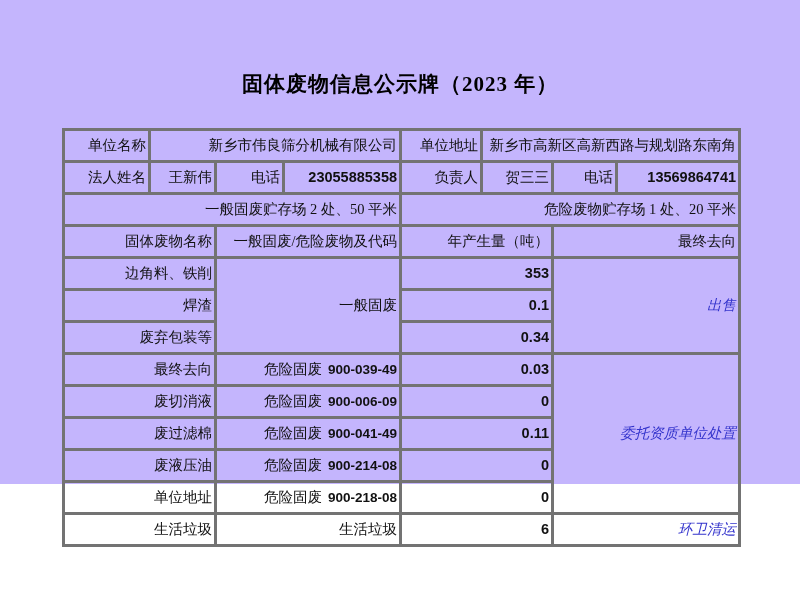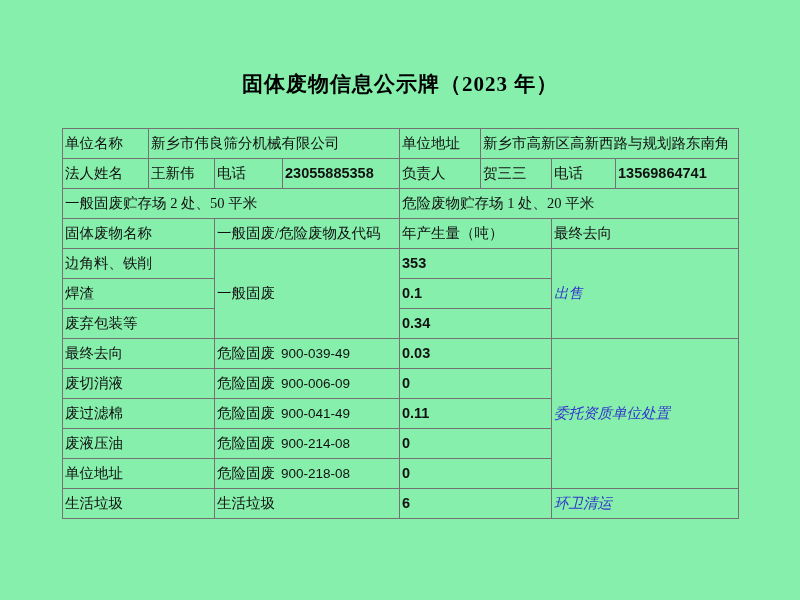--- a/index.html
+++ b/index.html
@@ -8,22 +8,22 @@
     width: 800px;
     height: 600px;
     background: #ffffff;
     overflow: hidden;
     font-family: "Liberation Serif", "DejaVu Serif", serif;
     color: #111111;
   }
   .page {
     position: relative;
     width: 800px;
-    height: 600px;
-    background: #86efac;
+    height: 484px;
+    background: #c4b5fd;
   }
   .doc-title {
     position: absolute;
     top: 70px;
     left: 0;
     width: 800px;
     text-align: center;
     font-size: 21px;
     font-weight: 700;
     letter-spacing: 1px;
@@ -31,38 +31,38 @@
   }
   table.info-table {
     position: absolute;
     top: 128px;
     left: 62px;
     width: 676px;
     border-collapse: collapse;
     table-layout: fixed;
   }
   table.info-table td {
-    border: 1px solid #737373;
+    border: 3px solid #737373;
     height: 29px;
     padding: 0 2px;
-    text-align: left;
+    text-align: right;
     vertical-align: middle;
     font-size: 14.5px;
     line-height: 1.15;
     overflow: hidden;
     white-space: nowrap;
   }
   .num {
     font-family: "Liberation Sans", "DejaVu Sans", sans-serif;
     font-weight: 700;
     font-size: 13.5px;
   }
   .code {
     font-family: "Liberation Sans", "DejaVu Sans", sans-serif;
-    font-weight: 400;
+    font-weight: 700;
     font-size: 13.5px;
     margin-left: 6px;
   }
   .blue {
     color: var(--accent, #3333cc);
     font-style: italic;
   }
 </style>
 </head>
 <body>

